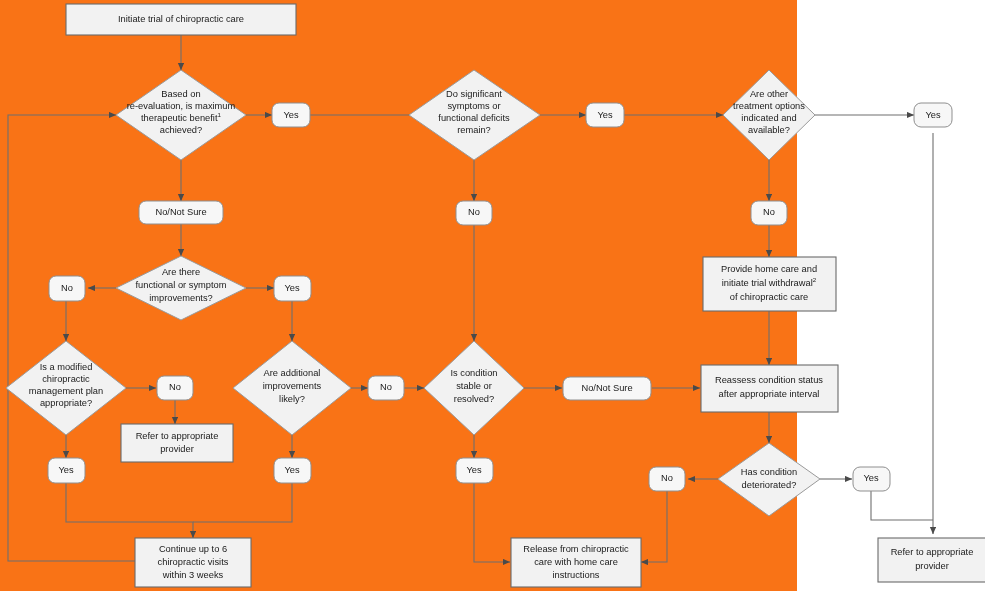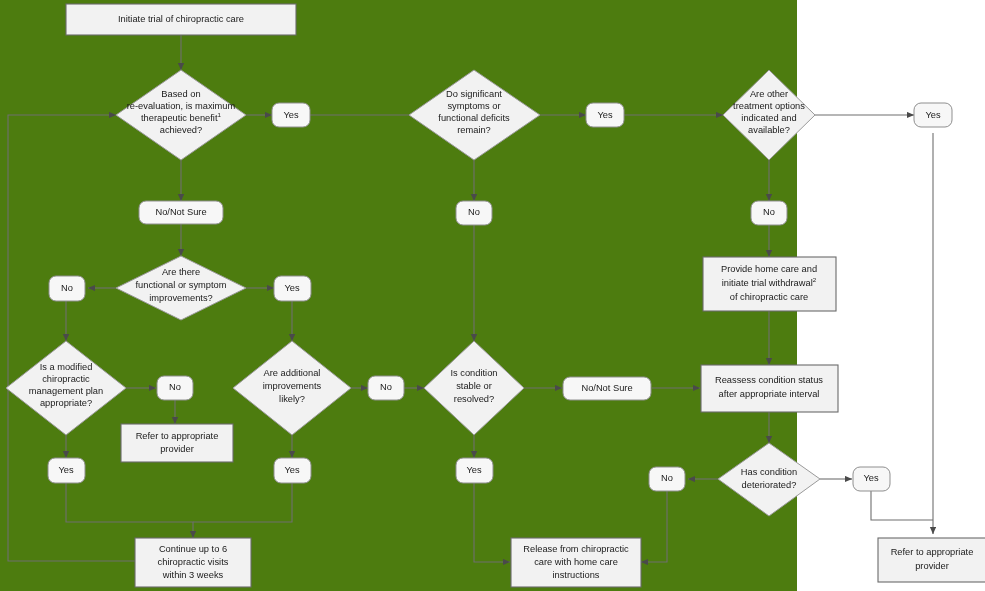--- a/index.html
+++ b/index.html
@@ -1,17 +1,17 @@
 <!DOCTYPE html>
 <html><head>
 <meta charset="utf-8">
 <style>
   html,body{margin:0;padding:0;background:#ffffff;}
   body{width:985px;height:591px;overflow:hidden;font-family:"Liberation Sans",sans-serif;}
-  #chart-root{position:relative;width:797px;height:591px;background:#4d7c0f;text-decoration:underline;}
+  #chart-root{position:relative;width:797px;height:591px;background:#f97316;text-decoration:underline;}
   svg#flow{position:absolute;left:0;top:0;width:985px;height:591px;}
   .node-text{font-family:"Liberation Sans",sans-serif;font-size:9.3px;fill:#1a1a1a;text-anchor:middle;dominant-baseline:middle;}
   .pill-text{font-family:"Liberation Sans",sans-serif;font-size:9.3px;fill:#1a1a1a;text-anchor:middle;dominant-baseline:middle;}
   .sup{font-size:6.2px;}
   .box-shape{fill:#f2f2f2;stroke:#6b6b6b;stroke-width:1.1;}
   .diamond-shape{fill:#f2f2f2;stroke:#9a9a9a;stroke-width:1.0;}
   .pill-shape{fill:#f7f7f7;stroke:#8f8f8f;stroke-width:1.0;}
   .conn{stroke:#6f6f6f;stroke-width:1.1;fill:none;}
 </style>
 </head>

